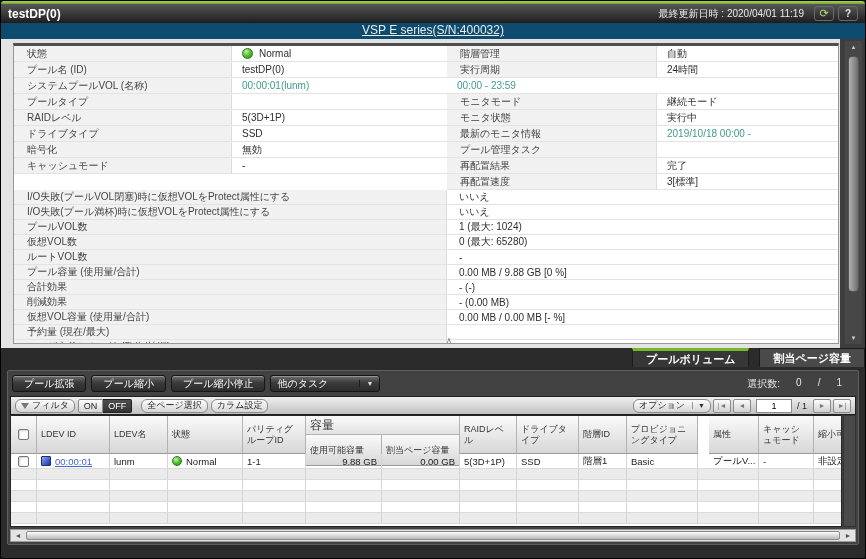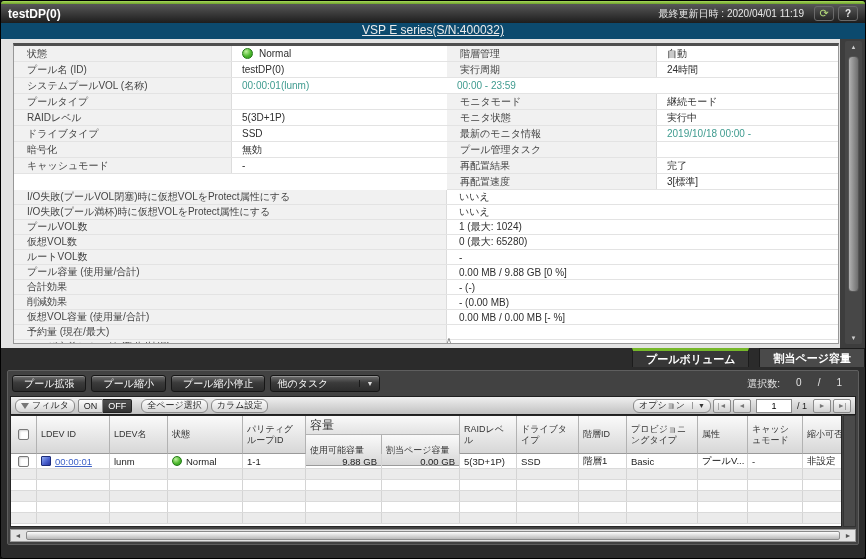--- a/index.html
+++ b/index.html
@@ -118,21 +118,21 @@
   .grow { display:flex; height:15px; background:#fff; border-bottom:1px solid #dadada; }
   .gcell { font-size:9.5px; color:#222; display:flex; align-items:center; padding:0 4px;
            border-right:1px solid #d4d4d4; overflow:hidden; white-space:nowrap; }
   .num { justify-content:flex-end; }
   .grow.empty { height:11px; background:#ebebeb; }
   .grow.empty.alt { background:#fff; }
   .c1{width:26px;flex:0 0 auto;justify-content:center;} .c2{width:73px;flex:0 0 auto;}
   .c3{width:58px;flex:0 0 auto;} .c4{width:75px;flex:0 0 auto;} .c5{width:63px;flex:0 0 auto;}
   .c6{width:76px;flex:0 0 auto;} .c7{width:78px;flex:0 0 auto;} .c8{width:57px;flex:0 0 auto;}
   .c9{width:62px;flex:0 0 auto;} .c10{width:48px;flex:0 0 auto;} .c11{width:71px;flex:0 0 auto;}
-  .c12{width:50px;flex:0 0 auto;} .c13{width:55px;flex:0 0 auto;} .c14{width:60px;flex:0 0 auto;}
+  .c12{width:50px;flex:0 0 auto;margin-left:11px;} .c13{width:55px;flex:0 0 auto;} .c14{width:60px;flex:0 0 auto;}
   .checkbox { width:11px; height:11px; background:#fff; border:1px solid #787878; border-radius:2px;
               box-shadow:inset 1px 1px 2px rgba(0,0,0,.18); cursor:pointer; display:inline-block; }
   .vol-icon { width:10px; height:10px; background:linear-gradient(135deg,#93aeee 0%,#4a61cf 55%,#27349c 100%);
               border:1px solid #1c2b7a; border-radius:1px; margin-right:4px; flex:0 0 auto; }
   .ldev-link { color:#3f63c8; text-decoration:underline; cursor:pointer; }
   .dot-s { width:10px; height:10px; margin-right:4px; }
 
   .table-vscroll { position:absolute; top:44px; right:2px; width:13px; bottom:17px; background:#4a4a4a;
                    border:1px solid #333; }
   .hscroll { position:absolute; left:2px; right:2px; bottom:2px; height:13px; background:#e3e3e3;

